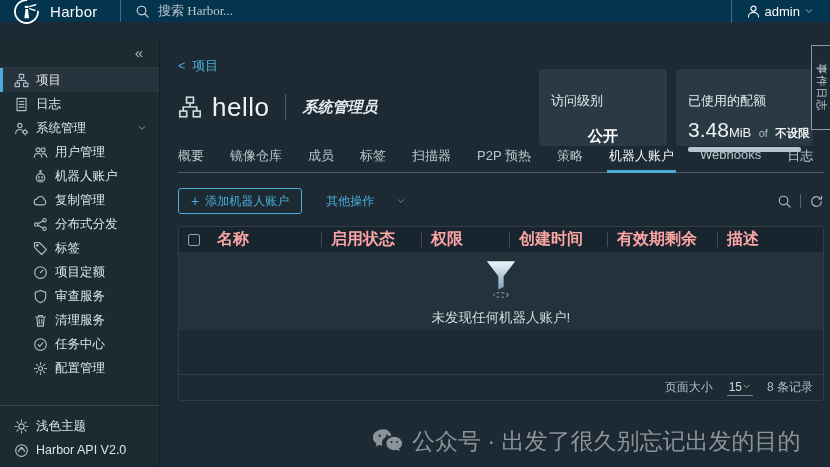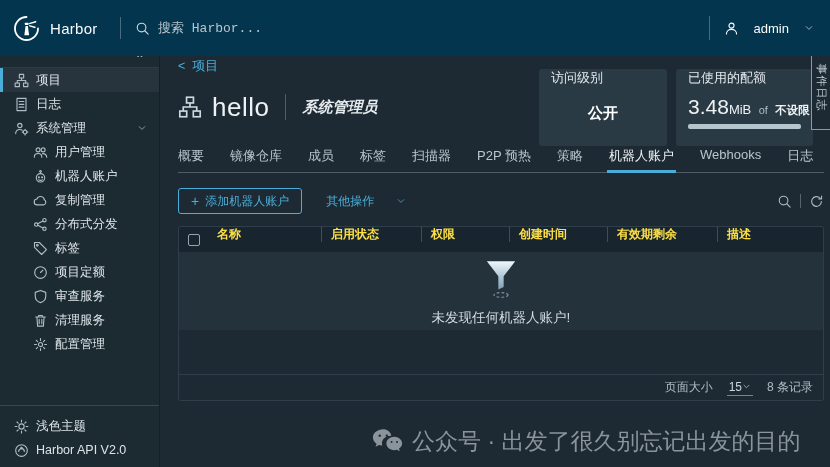--- a/index.html
+++ b/index.html
@@ -8,35 +8,35 @@
   body {
     width:830px; height:467px; overflow:hidden; position:relative;
     background:#1d2a33; color:#dde4e8;
     font-family:"Liberation Sans","DejaVu Sans",sans-serif;
   }
   .icon { display:inline-flex; align-items:center; justify-content:center; }
   .icon svg { width:100%; height:100%; display:block; }
 
   
   .app-header {
-    position:absolute; top:0; left:0; right:0; height:56px;
+    position:absolute; top:0; left:0; right:0; height:22px;
     background:#04354e; display:flex; align-items:center; z-index:6;
   }
   .brand { display:flex; align-items:center; gap:10px; padding-left:13px; width:116px; }
   .brand-text { color:#fafafa; font-size:15px; font-weight:500; letter-spacing:.3px; }
   .header-div { width:1px; height:22px; background:rgba(250,250,250,.28); margin:0 14px 0 4px; }
   .header-search { display:flex; align-items:center; gap:6px; flex:1; }
   .header-search .icon { width:15px; height:15px; color:#cdd7dd; }
   .header-search input {
     background:transparent; border:none; outline:none; color:#e9eef2;
-    font-size:13px; width:320px; font-family:Liberation Mono, monospace;
+    font-size:13px; width:320px; font-family:Liberation Serif, serif;
   }
   .header-search input::placeholder { color:#b9c6cd; }
   .header-user {
-    display:flex; align-items:center; gap:15px; padding:0 16px 0 14px;
+    display:flex; align-items:center; gap:4px; padding:0 16px 0 14px;
     border-left:1px solid rgba(250,250,250,.28); height:24px;
     color:#fafafa; font-size:13px; cursor:pointer;
   }
   .header-user .icon { width:15px; height:15px; }
   .header-user .caret { width:10px; height:10px; color:#cdd7dd; }
 
   
   .sidebar {
     position:absolute; top:38px; left:0; bottom:0; width:160px;
     background:#1c2a32; border-right:1px solid rgba(0,0,0,.25);
@@ -62,21 +62,21 @@
   .main { position:absolute; left:160px; top:38px; right:0; bottom:0; padding:19px 0 0 18px; }
   .breadcrumb { color:var(--accent); font-size:13px; font-weight:500; cursor:pointer; width:max-content; }
   .bc-arrow { margin-right:7px; font-size:12.5px; }
   .title-row { margin-top:13px; display:flex; align-items:center; height:38px; }
   .title-icon { width:24px; height:24px; color:#cfd9df; margin-right:10px; }
   .page-title { font-size:26px; font-weight:400; color:#edf1f3; margin:0; letter-spacing:.5px; }
   .title-div { width:1px; height:26px; background:#4d5d68; margin:0 16px; }
   .role { font-style:italic; font-size:15px; font-weight:600; color:#e6ebee; }
 
   .cards { position:absolute; top:31px; right:17px; display:flex; gap:9px; }
-  .card { background:#2a3a44; border-radius:3px; padding:0 12px; }
+  .card { background:#2a3a44; border-radius:3px; padding:23px 12px; }
   .card.access { width:128px; height:77px; }
   .card.quota { width:137px; height:77px; }
   .card-label { font-size:13px; color:#e2e8ec; }
   .access-value { text-align:center; font-size:15px; font-weight:600; color:#fff; margin-top:17px; }
   .quota-line { margin-top:8px; color:#eef2f4; white-space:nowrap; }
   .q-num { font-size:21px; font-weight:300; }
   .q-unit { font-size:13px; }
   .q-of { font-size:11px; color:#aebdc6; margin:0 3px; }
   .q-limit { font-size:11.5px; font-weight:700; }
   .progress { margin-top:5px; height:5px; background:#b5c5ce; border-radius:2px; }
@@ -101,21 +101,21 @@
     padding:0 12px; font-size:12px; font-weight:500; cursor:pointer; font-family:inherit;
   }
   .btn-add .plus { font-size:14px; line-height:1; }
   .other-actions { margin-left:24px; color:var(--accent); font-size:12px; font-weight:500; display:flex; align-items:center; gap:22px; cursor:pointer; }
   .other-actions .icon { width:10px; height:10px; }
   .toolbar-icons { margin-left:auto; display:flex; align-items:center; gap:8px; color:#a9b8c1; }
   .toolbar-icons .icon { width:15px; height:15px; cursor:pointer; }
   .ticon-div { width:1px; height:14px; background:rgba(173,187,196,.4); }
 
   .datagrid { margin-top:11px; width:646px; border:1px solid #2f3f49; border-radius:3px; }
-  .dg-header { height:25px; background:#18242e; display:flex; align-items:flex-start; font-size:12px; font-weight:700; color:#fde047; border-radius:3px 3px 0 0; }
+  .dg-header { height:25px; background:#18242e; display:flex; align-items:center; font-size:16px; font-weight:700; color:#fca5a5; border-radius:3px 3px 0 0; }
   .dg-cell { padding-left:9px; display:flex; align-items:center; height:60%; }
   .dg-cell.sep { border-left:1px solid rgba(173,187,196,.28); }
   .dg-check { width:29px; justify-content:center; padding-left:0; height:100%; }
   .checkbox { width:12px; height:12px; border:1px solid #95a4ad; border-radius:2px; cursor:pointer; }
   .dg-body { background:#24323c; height:78px; display:flex; flex-direction:column; align-items:center; justify-content:center; }
   .empty-text { font-size:13.5px; color:#d3dce1; margin-top:2px; }
   .dg-footer {
     height:26px; display:flex; align-items:center; justify-content:flex-end; gap:14px;
     font-size:12px; color:#aebdc6; border-top:1px solid #2f3f49; background:#1d2a33;
     padding-right:10px; border-radius:0 0 3px 3px;margin-top:44px;
@@ -281,20 +281,29 @@
         </span>
         <span>审查服务</span>
       </div>
       <div class="nav-item sub">
         <span class="icon">
           <svg viewBox="0 0 16 16" fill="none" stroke="currentColor" stroke-width="1.2" stroke-linecap="round" stroke-linejoin="round">
             <path d="M2.8 4.2h10.4M6 4.2V2.6h4v1.6M4.2 4.2l.7 9.8h6.2l.7-9.8M6.6 6.8v4.6M9.4 6.8v4.6"></path>
           </svg>
         </span>
         <span>清理服务</span>
+      </div>
+      <div class="nav-item sub">
+        <span class="icon">
+          <svg viewBox="0 0 16 16" fill="none" stroke="currentColor" stroke-width="1.2" stroke-linecap="round" stroke-linejoin="round">
+            <circle cx="8" cy="8" r="6.2"></circle>
+            <path d="M5.4 8.1l1.8 1.8 3.4-3.8"></path>
+          </svg>
+        </span>
+        <span>任务中心</span>
       </div>
       <div class="nav-item sub">
         <span class="icon">
           <svg viewBox="0 0 16 16" fill="none" stroke="currentColor" stroke-width="1.2" stroke-linecap="round" stroke-linejoin="round">
             <circle cx="8" cy="8" r="2.2"></circle>
             <path d="M8 1.6v2M8 12.4v2M1.6 8h2M12.4 8h2M3.5 3.5l1.4 1.4M11.1 11.1l1.4 1.4M12.5 3.5l-1.4 1.4M4.9 11.1l-1.4 1.4"></path>
           </svg>
         </span>
         <span>配置管理</span>
       </div>

